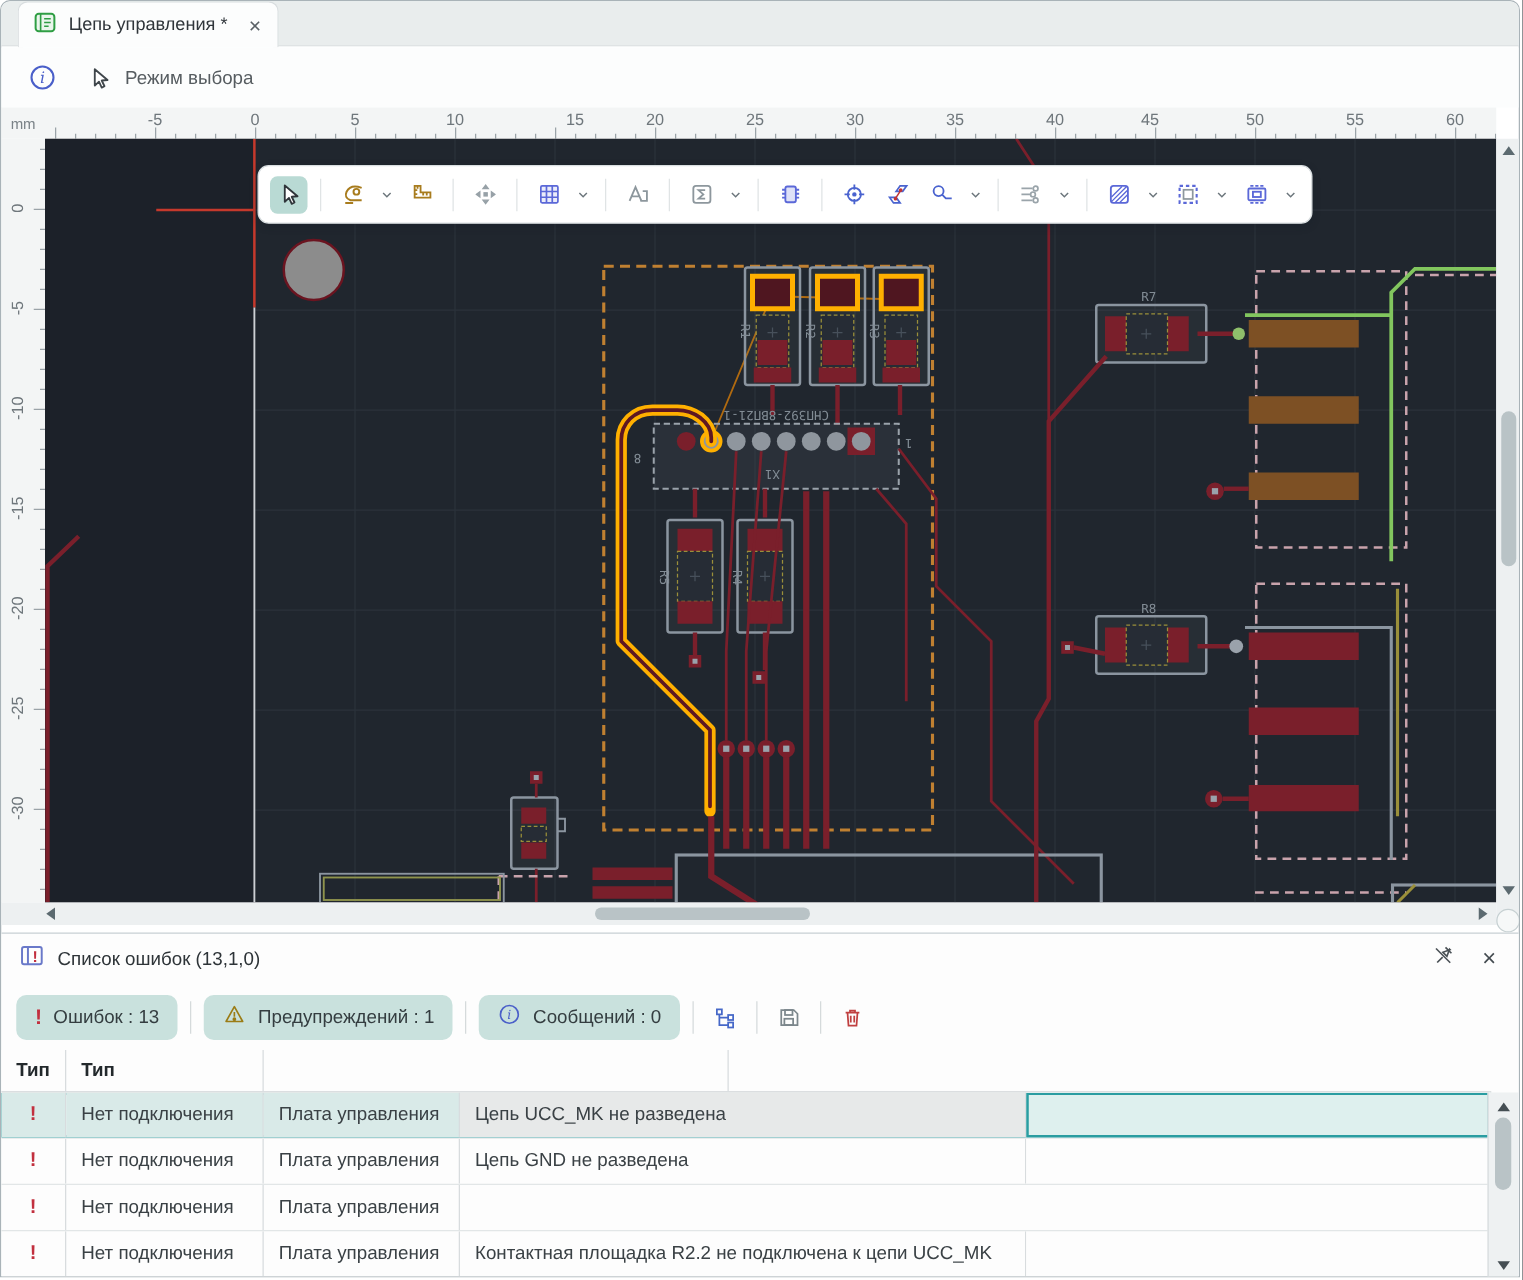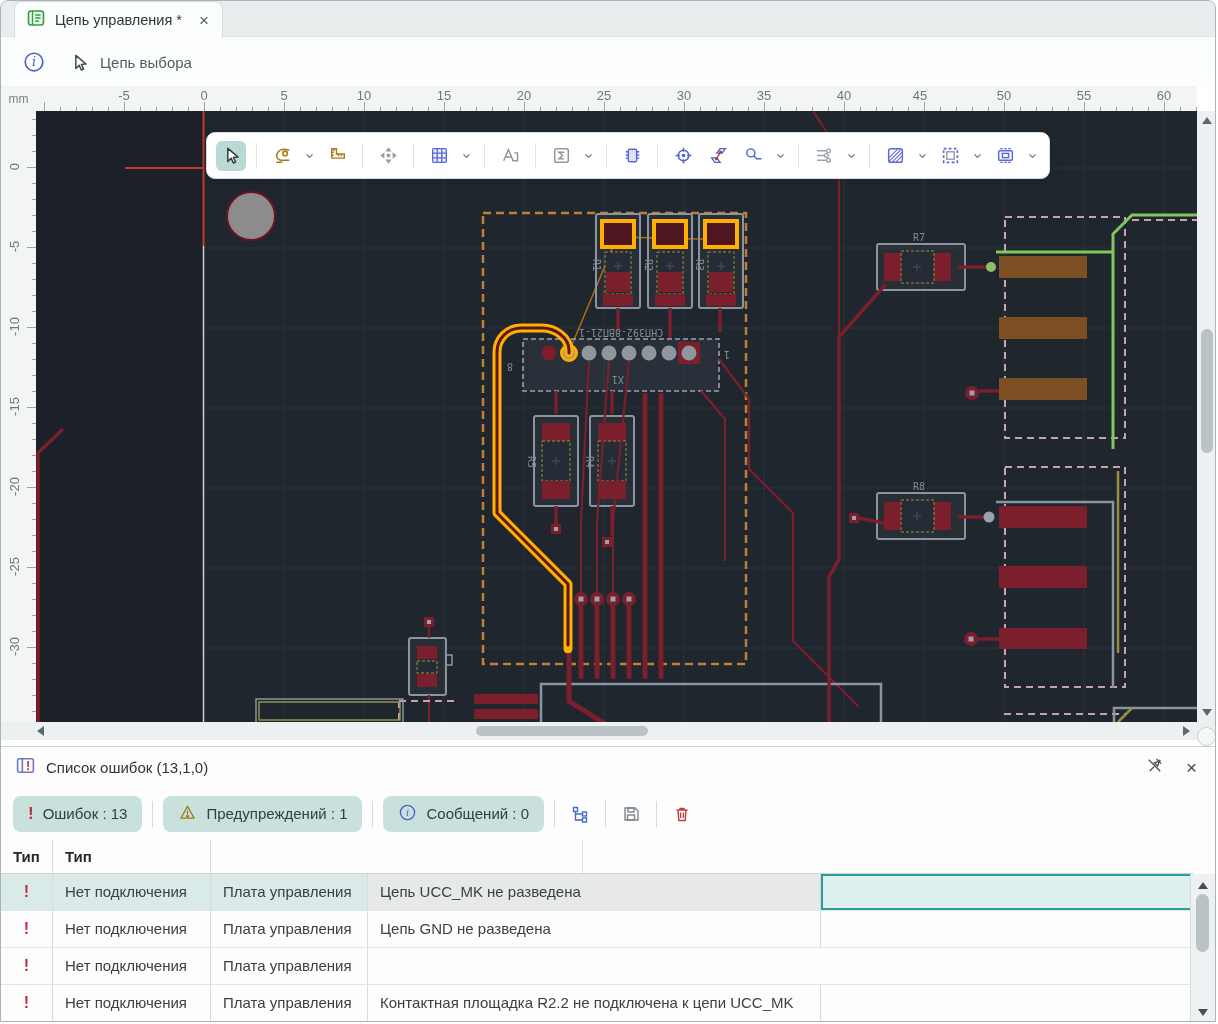--- a/index.html
+++ b/index.html
@@ -132,30 +132,30 @@
       <svg viewBox="0 0 20 20" width="22" height="22">
           <circle cx="10" cy="10" r="8" stroke="#4a5fc9" stroke-width="1.5" fill="none"></circle>
           <text x="10" y="14" font-size="11.5" font-style="italic" font-family="DejaVu Serif, serif" fill="#4a5fc9" text-anchor="middle">i</text>
         </svg>
     </span>
     <span class="ticon" style="margin-left:24px;">
       <svg viewBox="0 0 20 20" width="21" height="21">
           <path d="M6.5 3.2 L6.5 15.7 L9.7 12.7 L11.8 17.2 L13.9 16.2 L11.8 11.8 L16.2 11.4 Z" fill="#fff" stroke="#3f464b" stroke-width="1.4" stroke-linejoin="round"></path>
         </svg>
     </span>
-    <span class="mode-label">Цепь выбора</span>
+    <span class="mode-label">Режим выбора</span>
   </div>
 
   <div class="ruler-corner">mm</div>
   <div class="h-ruler" id="hruler">
       <span class="hlab" style="left: 88px;">-5</span>
       <span class="hlab" style="left: 168px;">0</span>
       <span class="hlab" style="left: 248px;">5</span>
       <span class="hlab" style="left: 328px;">10</span>
-      <span class="hlab" style="left: 408px;">15</span>
+      <span class="hlab" style="left: 424px;">15</span>
       <span class="hlab" style="left: 488px;">20</span>
       <span class="hlab" style="left: 568px;">25</span>
       <span class="hlab" style="left: 648px;">30</span>
       <span class="hlab" style="left: 728px;">35</span>
       <span class="hlab" style="left: 808px;">40</span>
       <span class="hlab" style="left: 884px;">45</span>
       <span class="hlab" style="left: 968px;">50</span>
       <span class="hlab" style="left: 1048px;">55</span>
       <span class="hlab" style="left: 1128px;">60</span>
       <div class="htick major" style="left: 8px;"></div>

